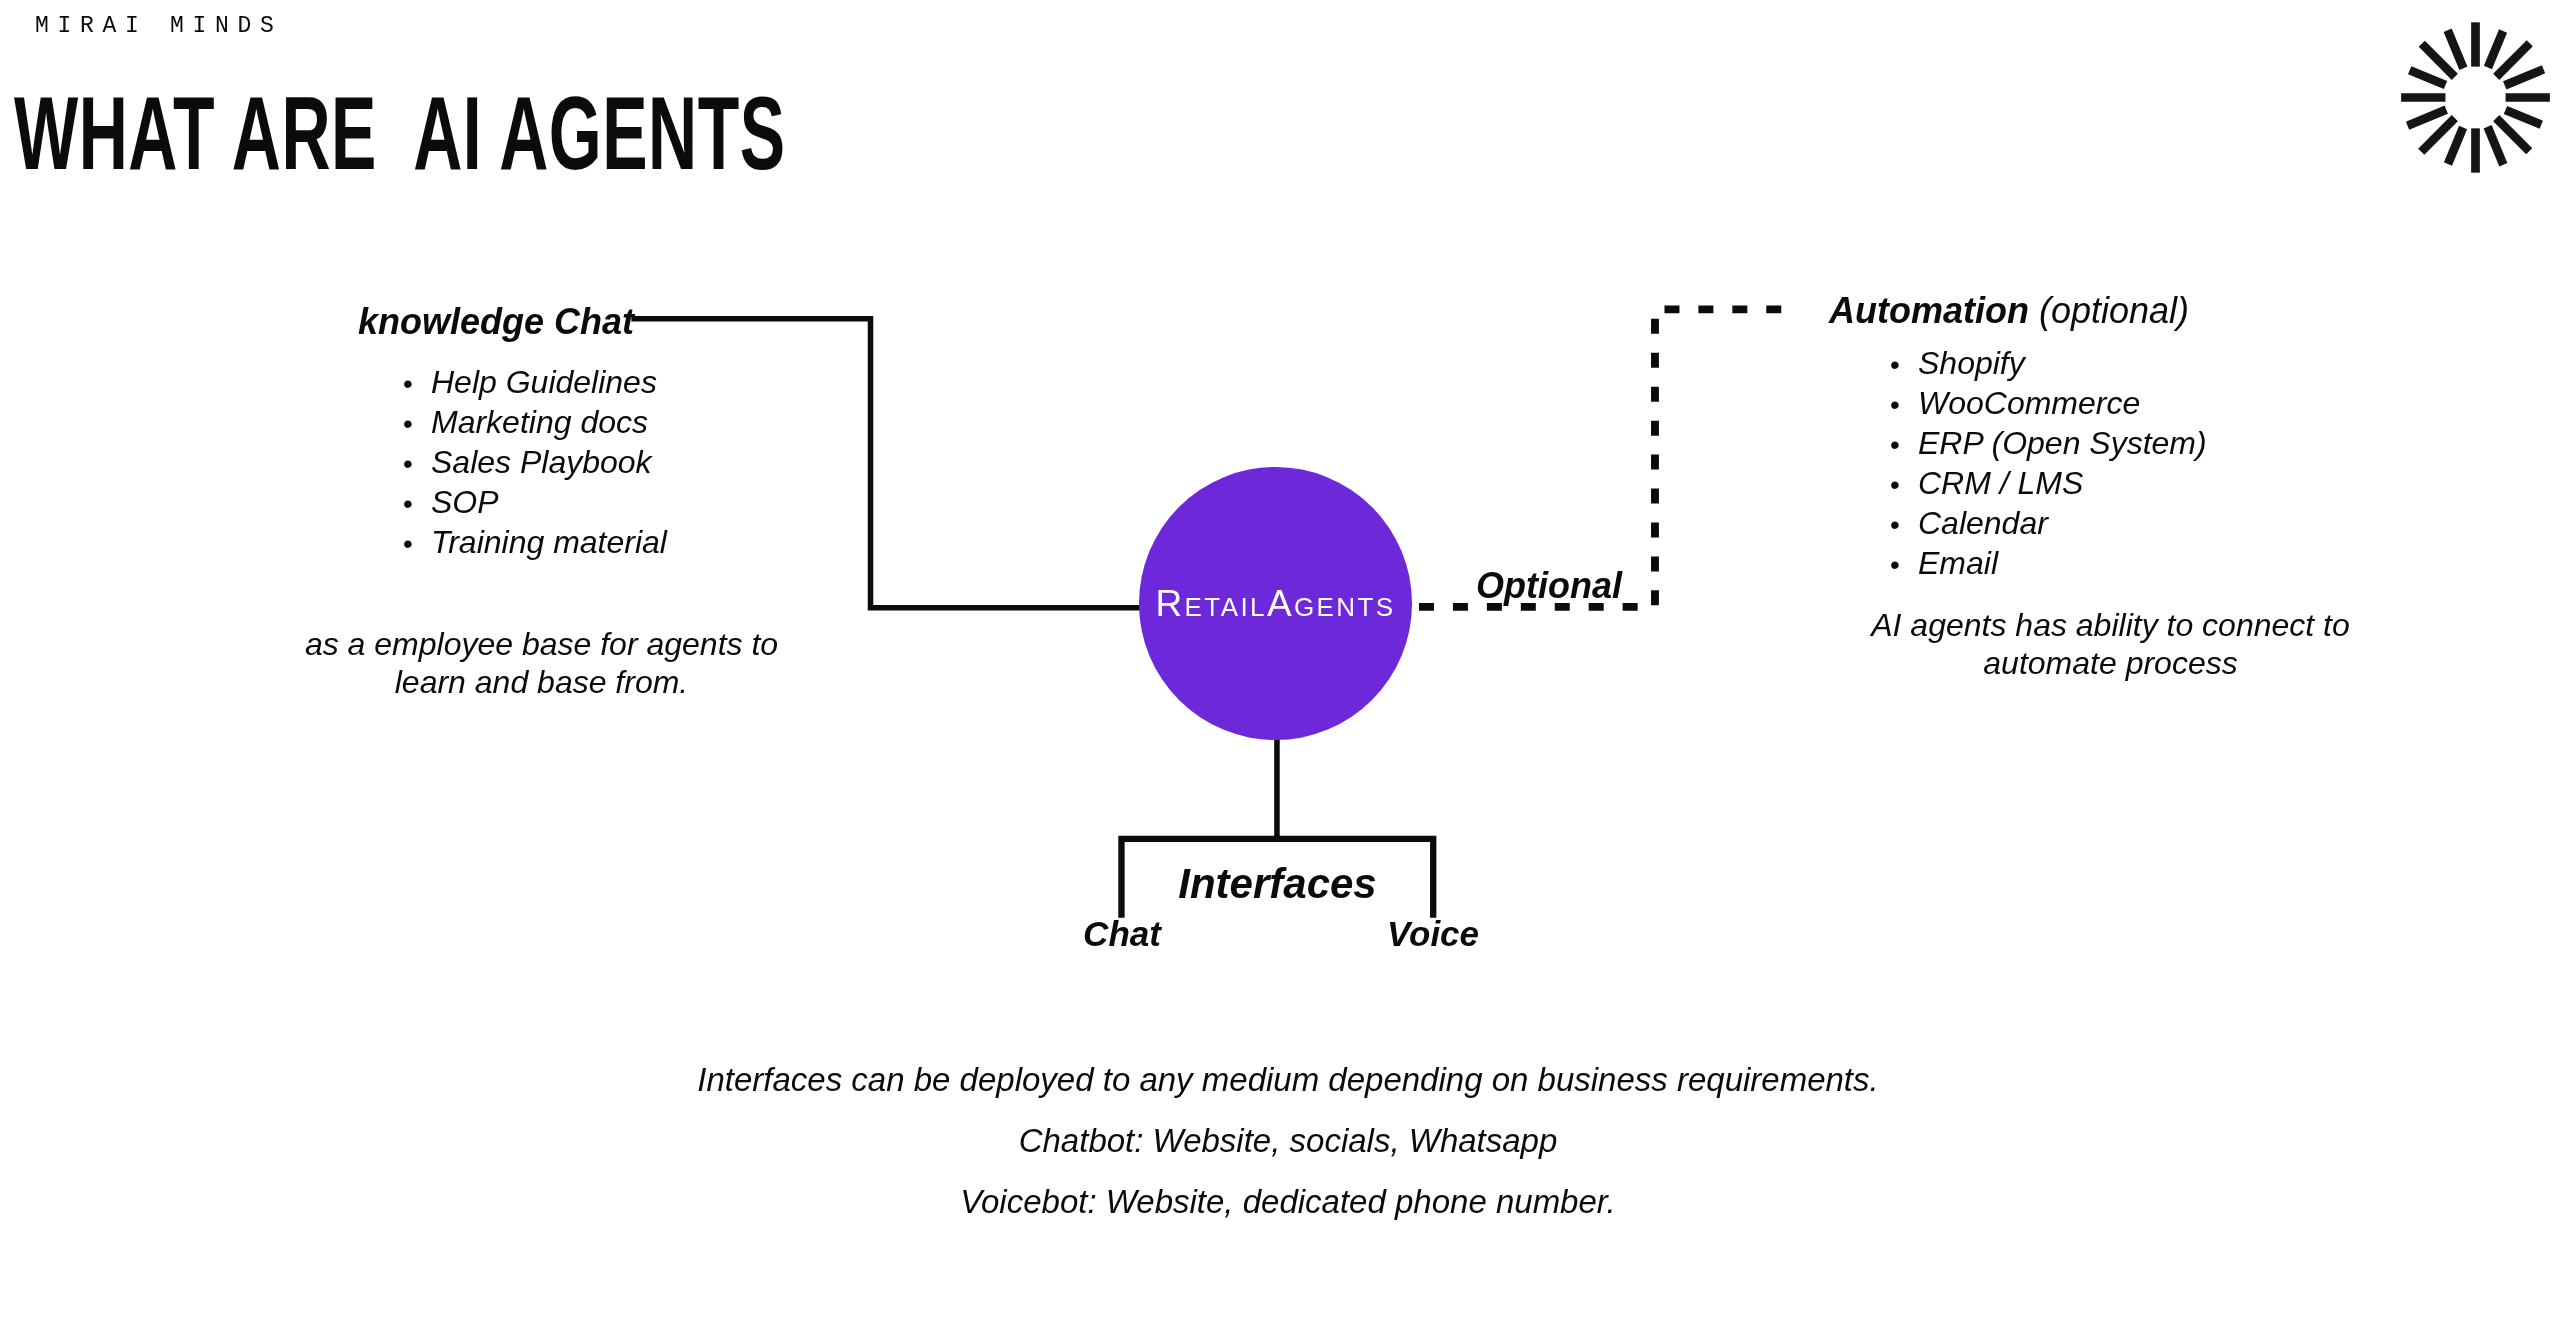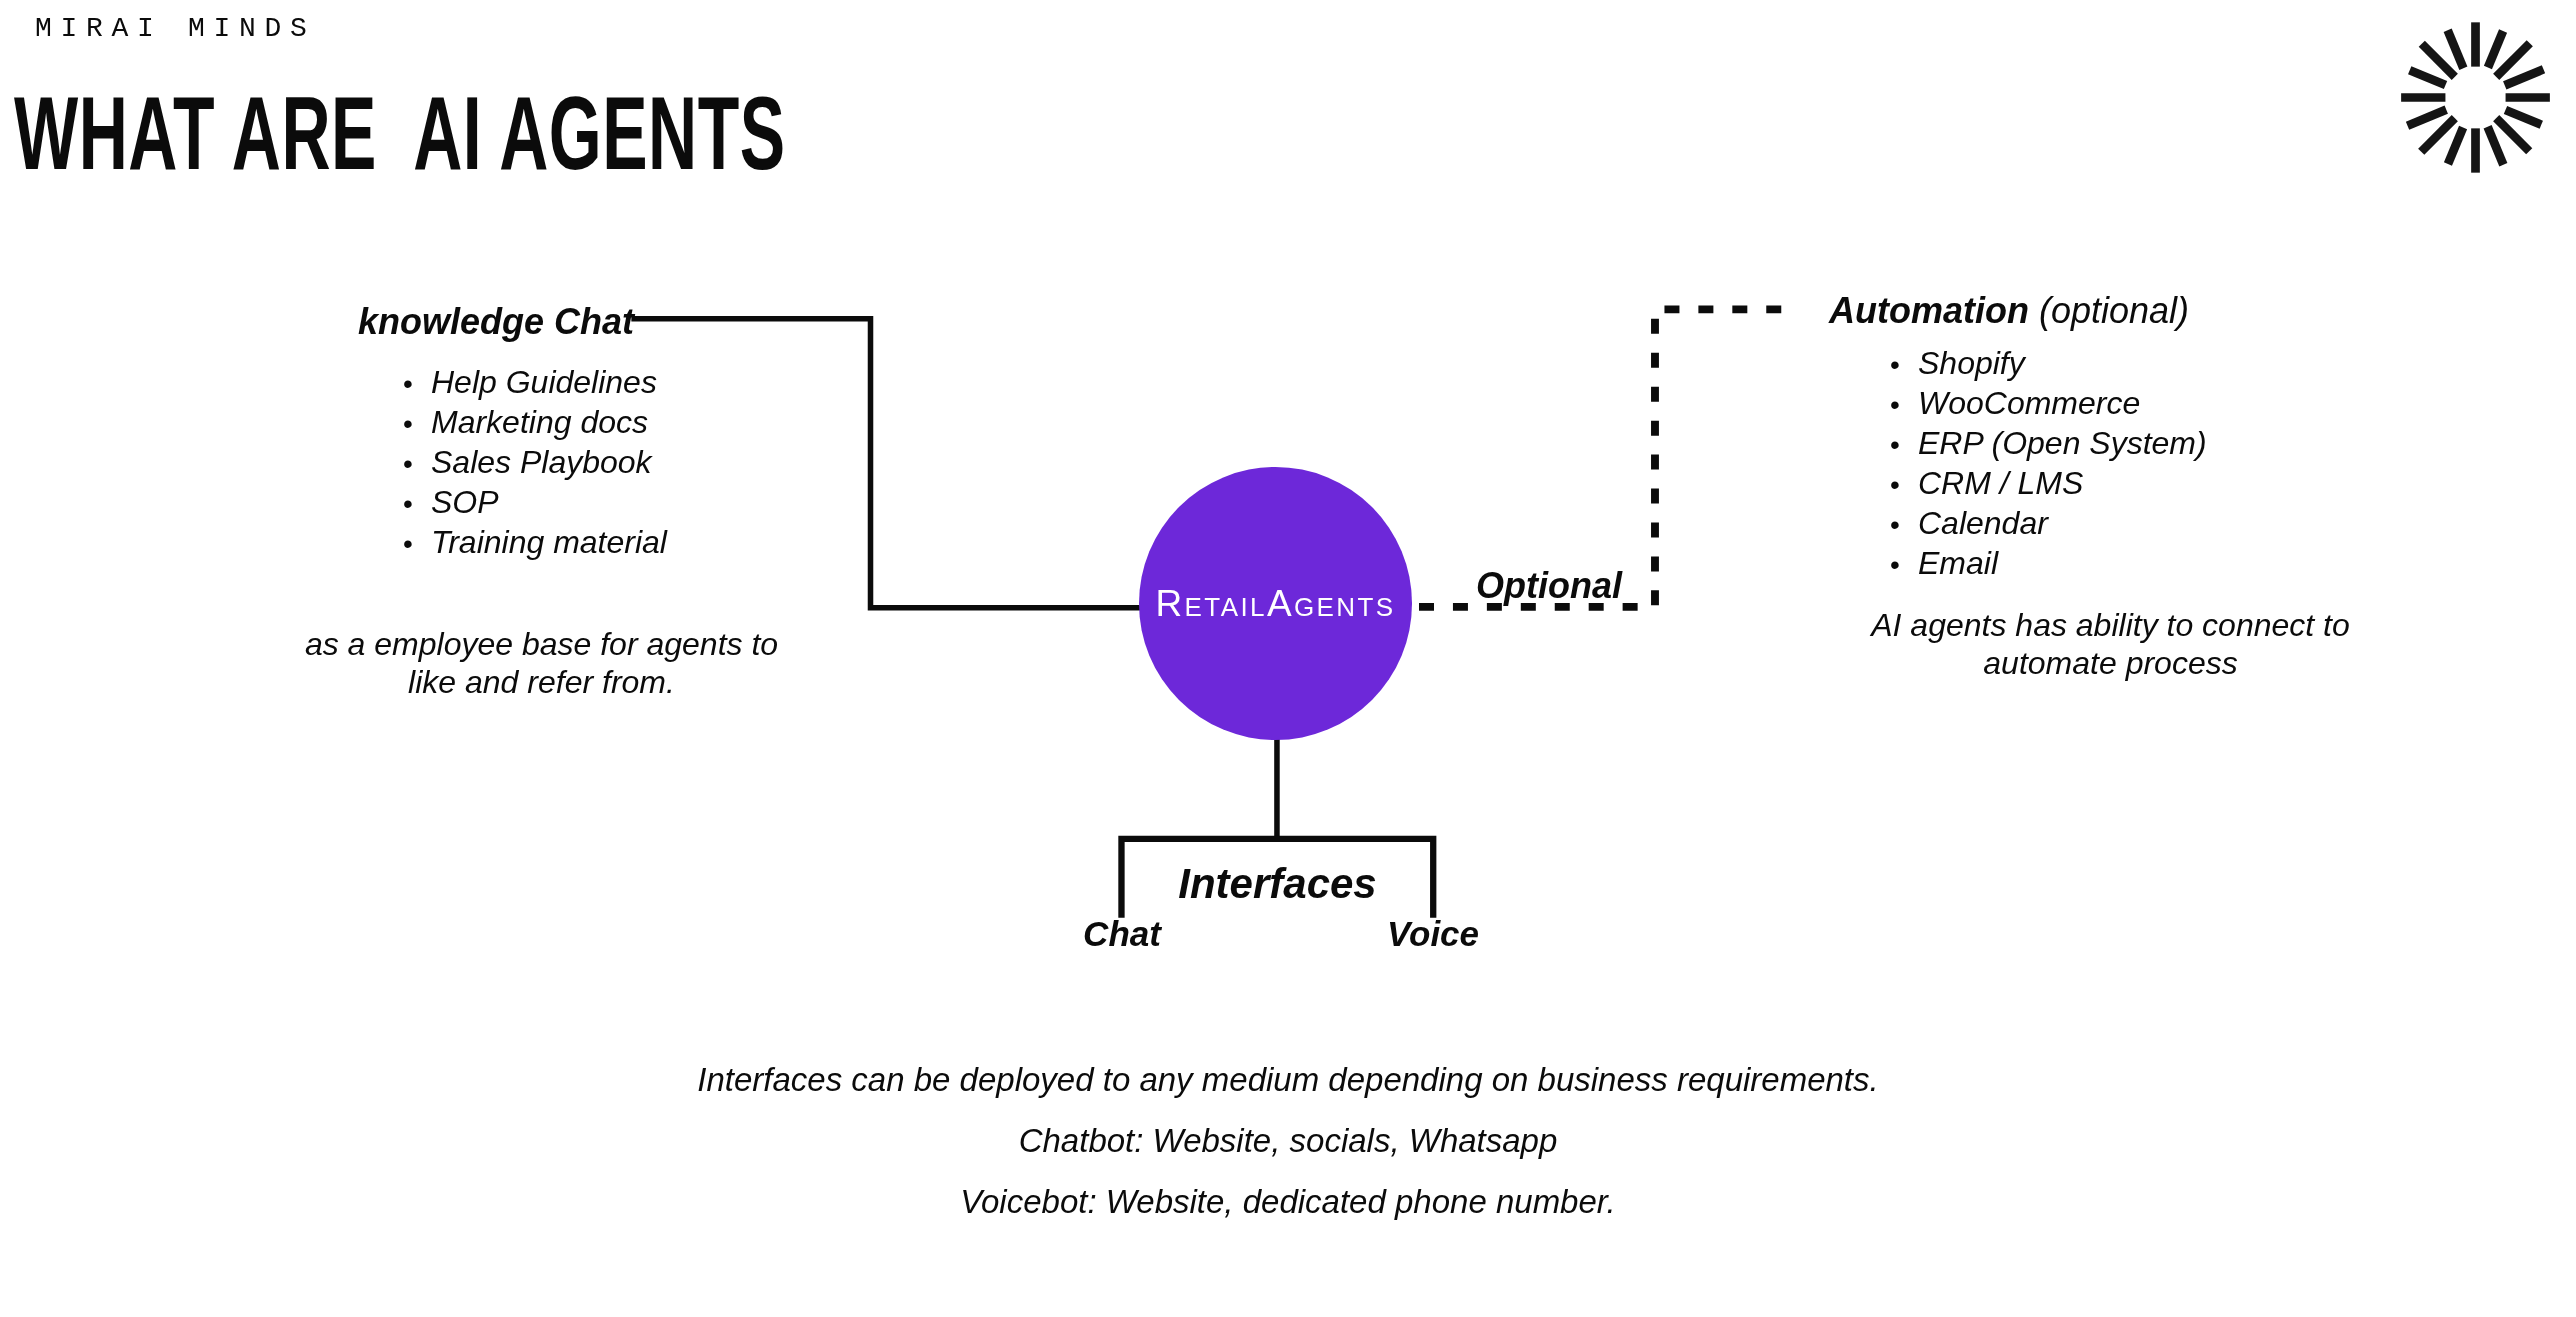--- a/index.html
+++ b/index.html
@@ -5,21 +5,21 @@
   html,body{margin:0;padding:0;background:#ffffff;}
   #canvas{
     position:relative;width:2576px;height:1318px;background:#ffffff;
     font-family:"Liberation Sans",sans-serif;color:#0b0b0b;overflow:hidden;
   }
   .abs{position:absolute;}
 
   
   .brand{
     left:35px;top:12.6px;font-family:"Liberation Mono",monospace;
-    font-size:28px;letter-spacing:8.7px;font-weight:400;white-space:pre;
+    font-size:23px;letter-spacing:8.7px;font-weight:400;white-space:pre;
   }
   .title-wrap{left:14px;top:79px;}
   .title{
     display:inline-block;font-size:103px;font-weight:700;line-height:1.06;
     transform:scaleX(0.66);transform-origin:0 0;white-space:pre;letter-spacing:0.8px;
   }
   .logo{left:2394px;top:16px;}
 
   
   #wires{left:0;top:0;pointer-events:none;}
@@ -105,21 +105,21 @@
   <div class="abs kb-heading">knowledge Chat</div>
   <ul class="abs blist kb-list">
     <li>Help Guidelines</li>
     <li>Marketing docs</li>
     <li>Sales Playbook</li>
     <li>SOP</li>
     <li>Training material</li>
   </ul>
   <div class="abs note kb-note">
     <div>as a employee base for agents to</div>
-    <div>like and refer from.</div>
+    <div>learn and base from.</div>
   </div>
 
   <div class="abs hub">
     <div>Retail</div>
     <div>Agents</div>
   </div>
 
   <div class="abs optional-label">Optional</div>
   <div class="abs auto-heading"><span class="hb">Automation</span><span> (optional)</span></div>
   <ul class="abs blist auto-list">

